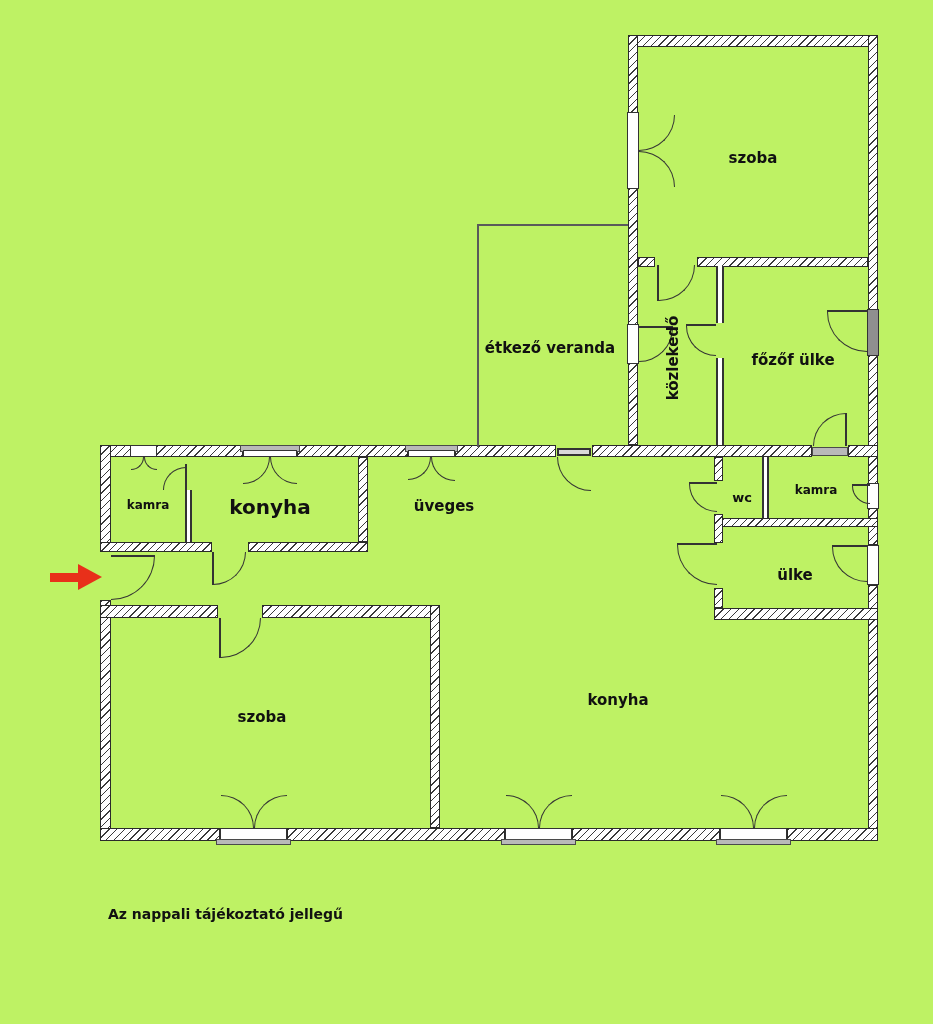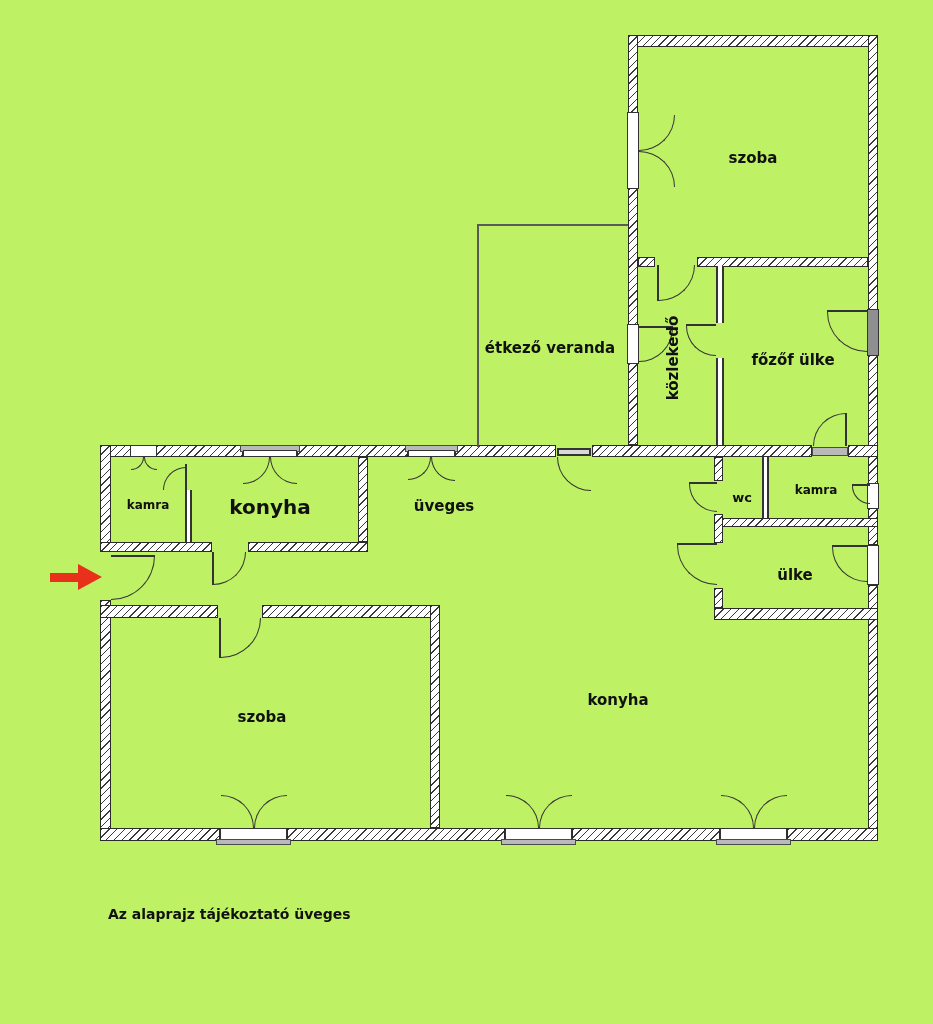--- a/index.html
+++ b/index.html
@@ -168,15 +168,15 @@
   <div class="room-label" style="left:793px;top:360px;">főzőf ülke</div>
   <div class="room-label small" style="left:148px;top:505px;">kamra</div>
   <div class="room-label big" style="left:270px;top:507px;">konyha</div>
   <div class="room-label" style="left:444px;top:506px;">üveges</div>
   <div class="room-label mid" style="left:742px;top:497px;">wc</div>
   <div class="room-label small" style="left:816px;top:490px;">kamra</div>
   <div class="room-label" style="left:795px;top:575px;">ülke</div>
   <div class="room-label" style="left:618px;top:700px;">konyha</div>
   <div class="room-label" style="left:262px;top:717px;">szoba</div>
 
-  <div class="caption" style="left:108px;top:906px;">Az alaprajz tájékoztató üveges</div>
+  <div class="caption" style="left:108px;top:906px;">Az nappali tájékoztató jellegű</div>
 
 </div>
 
 </body></html>

